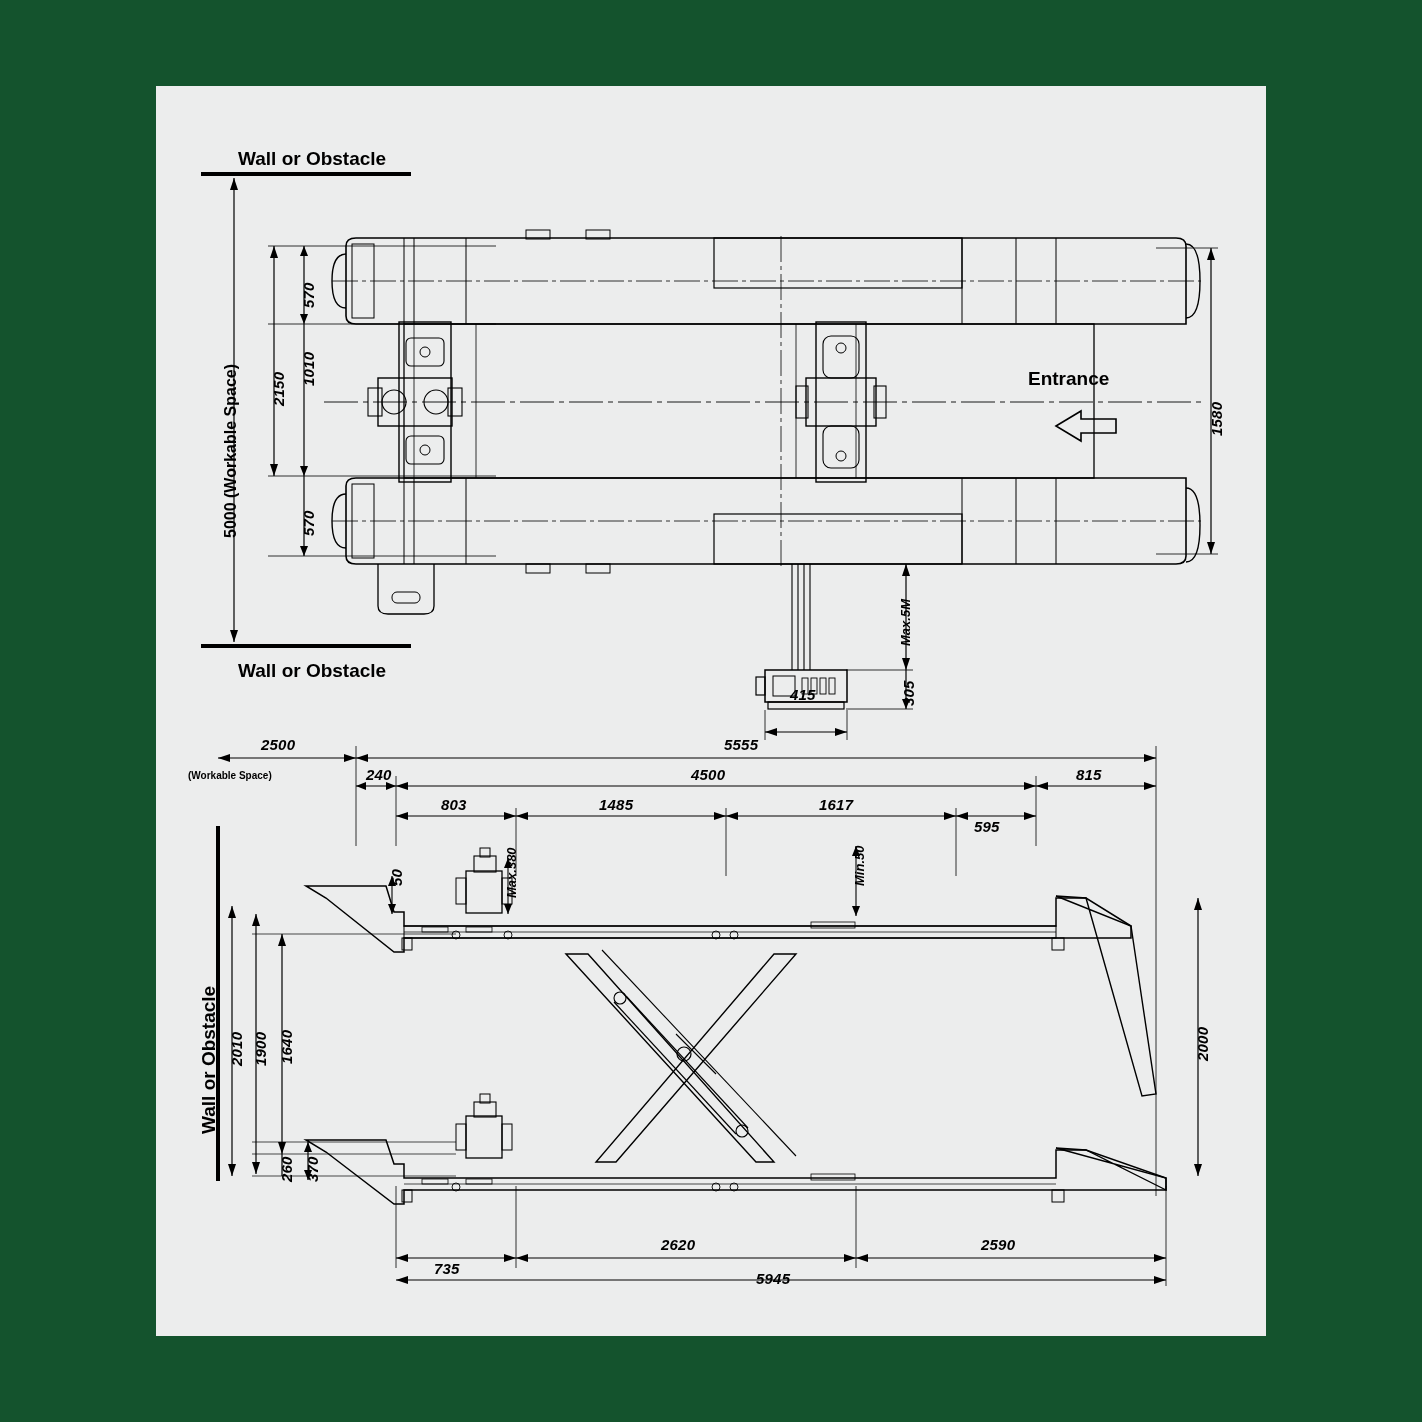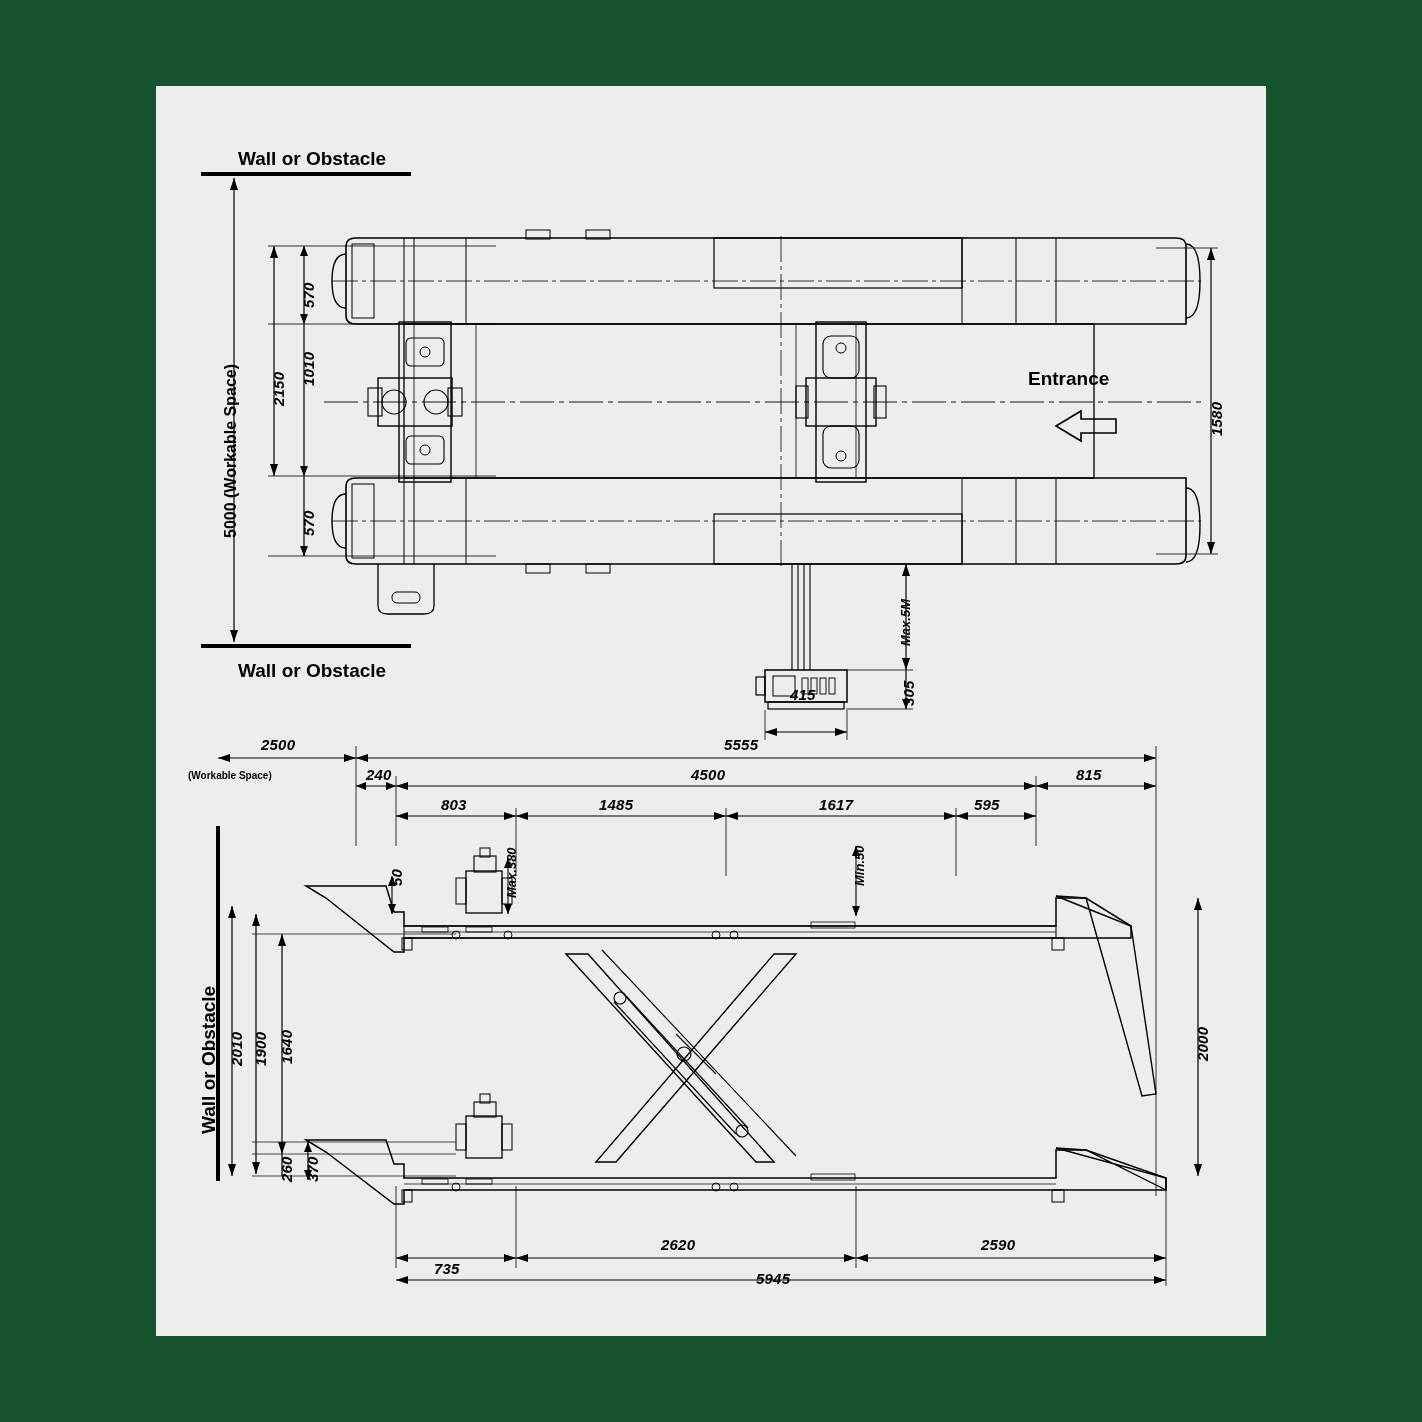--- a/index.html
+++ b/index.html
@@ -306,21 +306,21 @@
     <div class="lbl txt-s" style="left:32px;top:684px;font-size:10px;">(Workable Space)</div>
     <div class="lbl dim" style="left:568px;top:650px;text-align:right;">5555</div>
 
     <div class="lbl dim" style="left:203px;top:680px;margin-left:7px;">240</div>
     <div class="lbl dim" style="left:535px;top:680px;">4500</div>
     <div class="lbl dim" style="left:920px;top:680px;">815</div>
 
     <div class="lbl dim" style="left:277px;top:710px;margin-left:8px;">803</div>
     <div class="lbl dim" style="left:443px;top:710px;text-align:center;">1485</div>
     <div class="lbl dim" style="left:663px;top:710px;">1617</div>
-    <div class="lbl dim" style="left:818px;top:710px;">595</div>
+    <div class="lbl dim" style="left:818px;top:732px;">595</div>
 
     <div class="lbl dim vert" style="left:232px;top:800px;">50</div>
     <div class="lbl dim-s vert" style="left:348px;top:812px;">Max.380</div>
     <div class="lbl dim-s vert" style="left:696px;top:800px;">Min.50</div>
 
     <div class="lbl txt vert" style="left:42px;top:1048px;">Wall or Obstacle</div>
 
     <div class="lbl dim vert" style="left:72px;top:980px;">2010</div>
     <div class="lbl dim vert" style="left:96px;top:980px;">1900</div>
     <div class="lbl dim vert" style="left:122px;top:978px;">1640</div>

